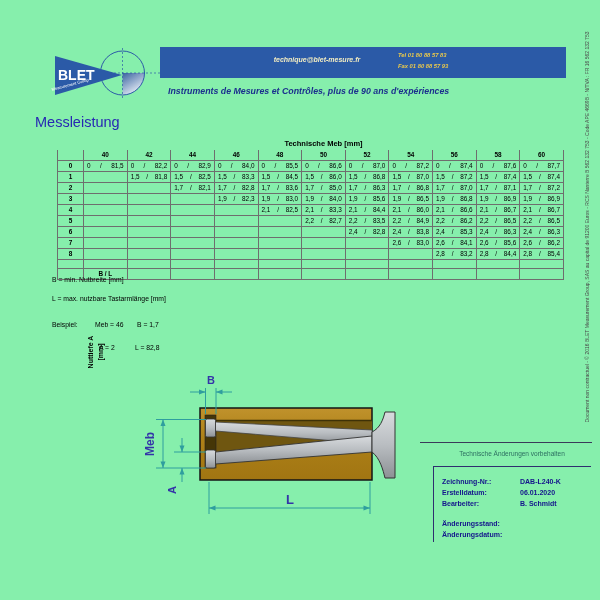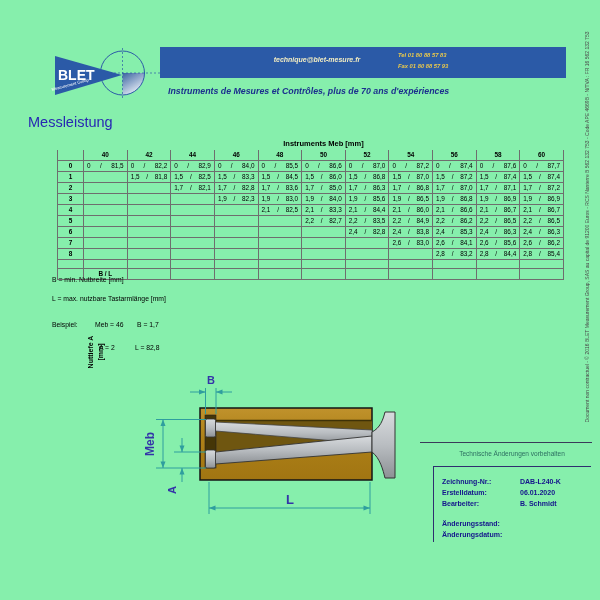--- a/index.html
+++ b/index.html
@@ -12,21 +12,21 @@
   #banner .email{position:absolute;left:72px;top:9px;width:170px;text-align:center;
       font-size:7px;font-style:italic;font-weight:bold;color:#f3edc2;}
   #banner .tel{position:absolute;left:238px;top:5px;font-size:5.8px;font-style:italic;
       font-weight:bold;color:#ecca4a;}
   #banner .fax{position:absolute;left:238px;top:16px;font-size:5.8px;font-style:italic;
       font-weight:bold;color:#ecca4a;}
   #tagline{position:absolute;left:168px;top:86px;font-size:8.8px;font-style:italic;
       font-weight:bold;color:#1b2f8e;}
 
   
-  #page-title{position:absolute;left:28px;top:114px;font-size:14.5px;color:#2727b3;text-align:right;}
+  #page-title{position:absolute;left:35px;top:114px;font-size:14.5px;color:#2727b3;text-align:right;}
 
   
   #table-wrap{position:absolute;left:57px;top:139px;width:507px;}
   #table-caption{margin-left:26px;text-align:center;font-size:7.5px;font-weight:bold;}
   #mtable{border-collapse:collapse;table-layout:fixed;width:507px;font-size:6.4px;margin-top:2px;}
   #mtable th,#mtable td{border:0.8px solid #6e6e6e;height:10px;padding:0;line-height:10px;
       font-weight:bold;text-align:center;overflow:hidden;white-space:nowrap;}
   #mtable td{font-weight:normal;}
   #mtable thead th{border-top:none;}
   #mtable .pair{display:flex;justify-content:space-between;padding:0 3px;}
@@ -85,26 +85,26 @@
     <polygon points="19,12 19,51 86,31" fill="#2b5aa7"></polygon>
     <text x="22" y="36" font-size="14" font-weight="bold" fill="#ffffff">BLET</text>
     <text x="16" y="47" font-size="4.2" fill="#ffffff" transform="rotate(-15 16 47)">Measurement Group</text>
   </svg>
 
   <div id="banner">
     <span class="email">technique@blet-mesure.fr</span>
     <span class="tel">Tel  01 80 88 57 83</span>
     <span class="fax">Fax 01 80 88 57 93</span>
   </div>
-  <div id="tagline">Instruments de Mesures et Contrôles, plus de 70 ans d'expériences</div>
+  <div id="tagline">Instruments de Mesures et Contrôles, plus de 90 ans d'expériences</div>
 
   <div id="page-title">Messleistung</div>
 
   <div id="table-wrap">
-    <div id="table-caption">Instruments Meb [mm]</div>
+    <div id="table-caption">Technische Meb [mm]</div>
     <table id="mtable">
       <colgroup>
           <col style="width:26px">
           <col span="11">
         </colgroup>
       <thead>
           <tr>
         <th></th>
       <th>40</th>
             <th>42</th>

